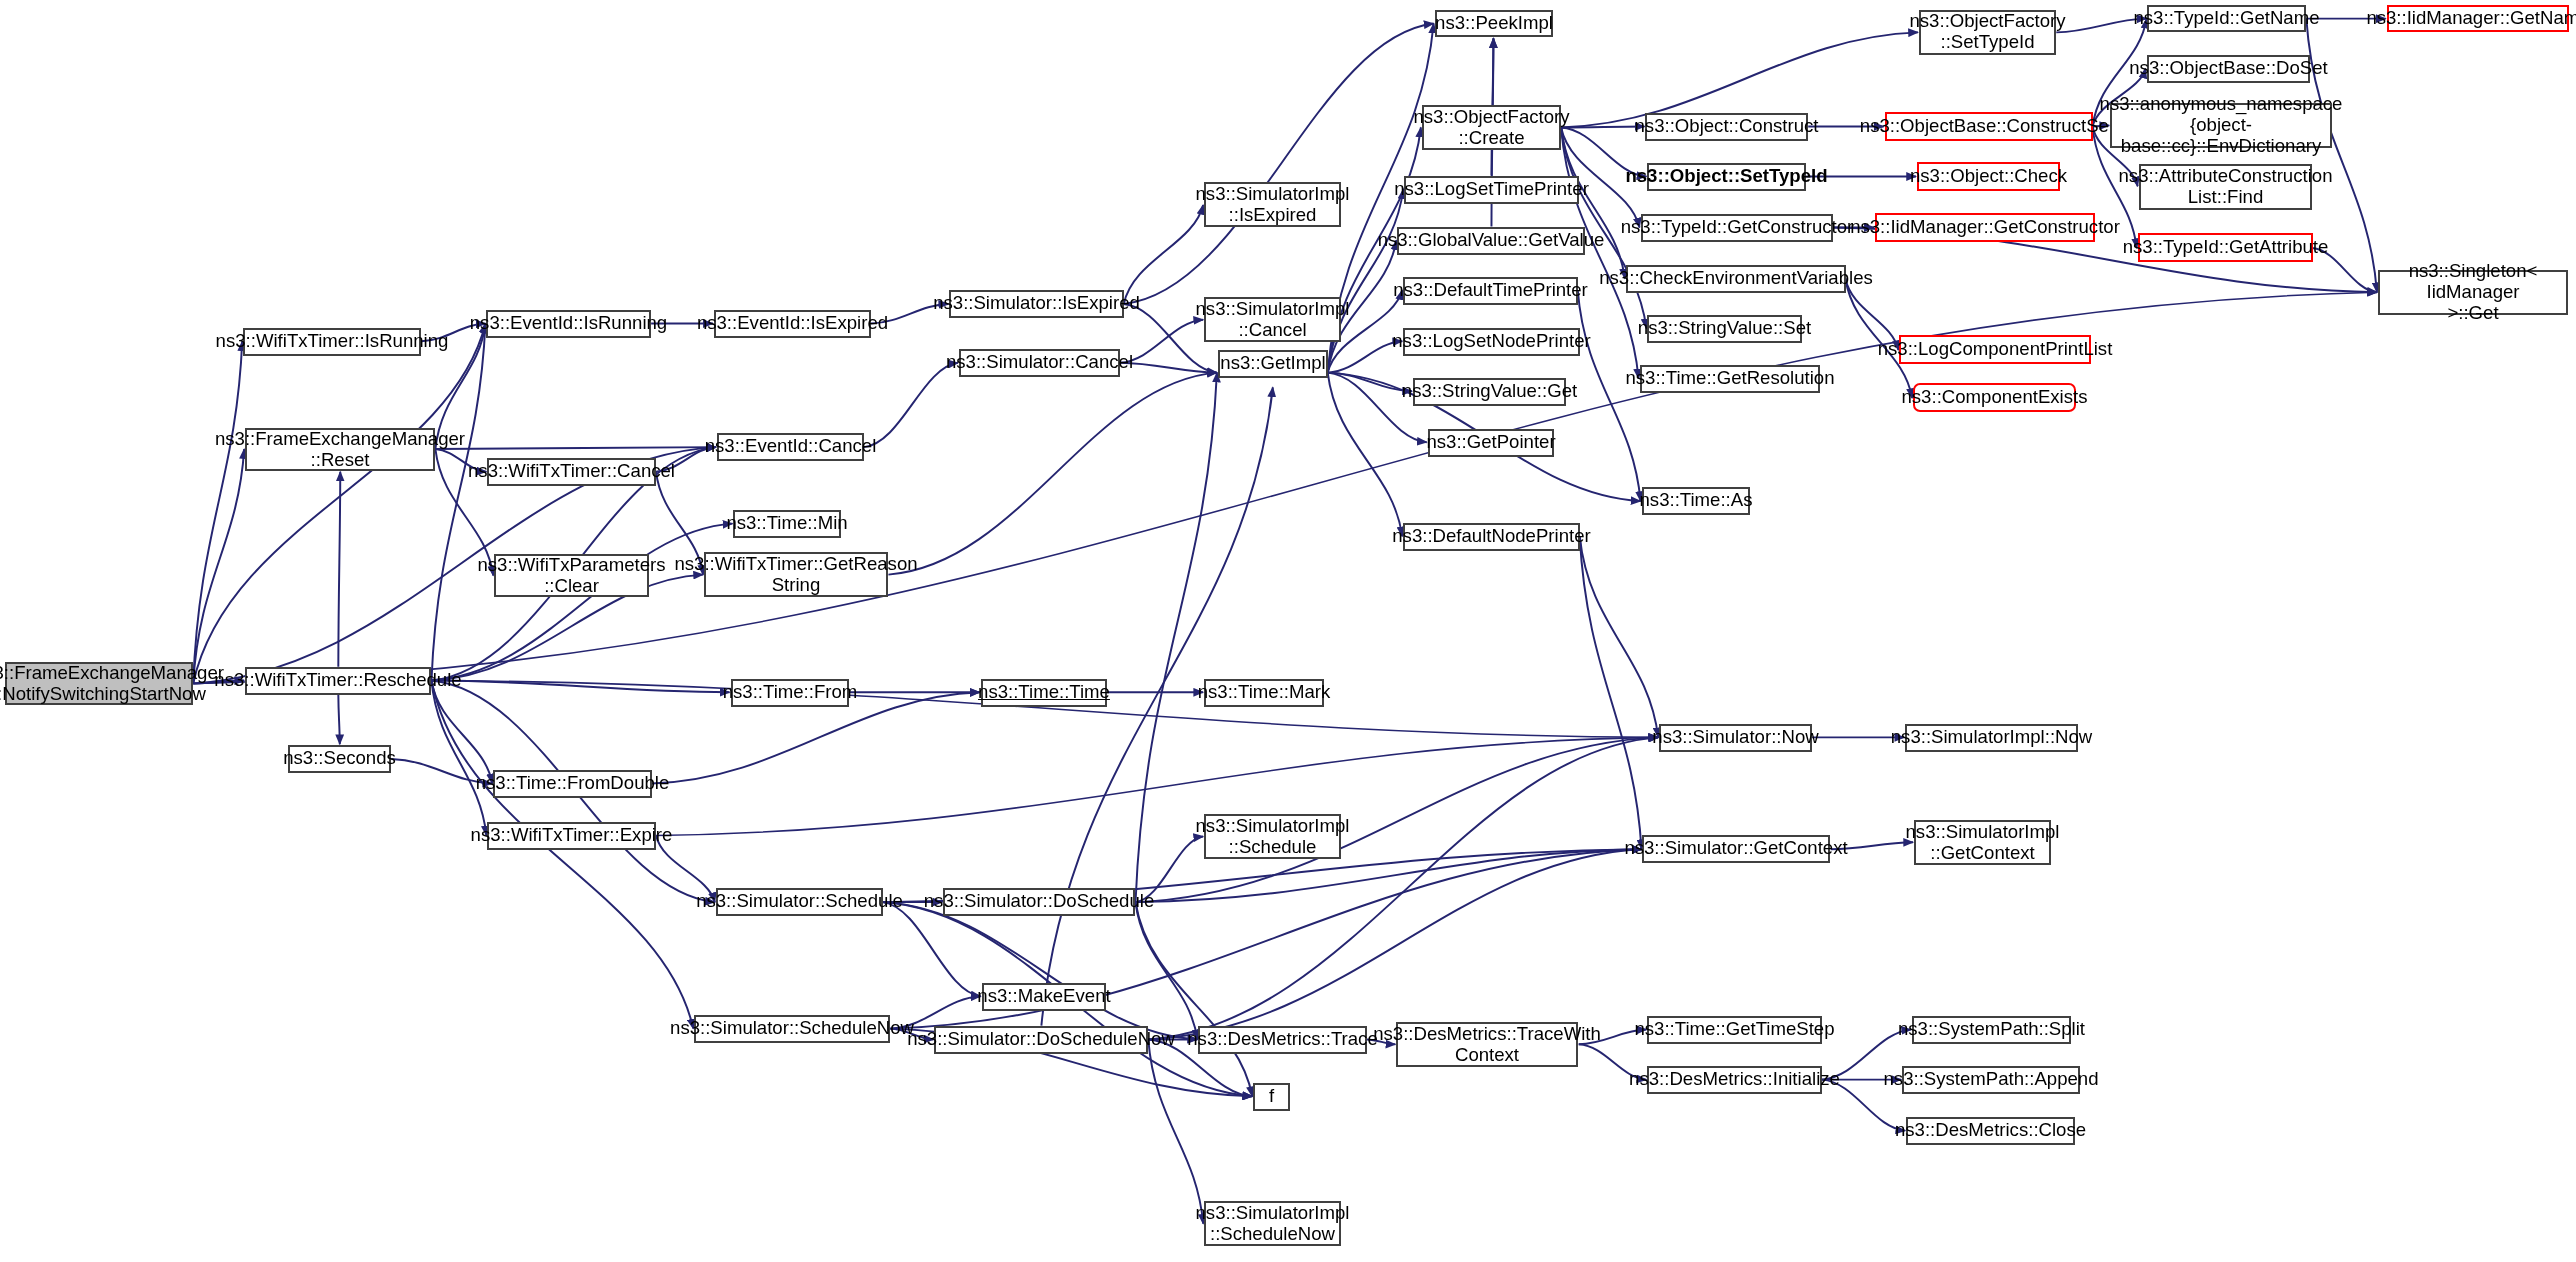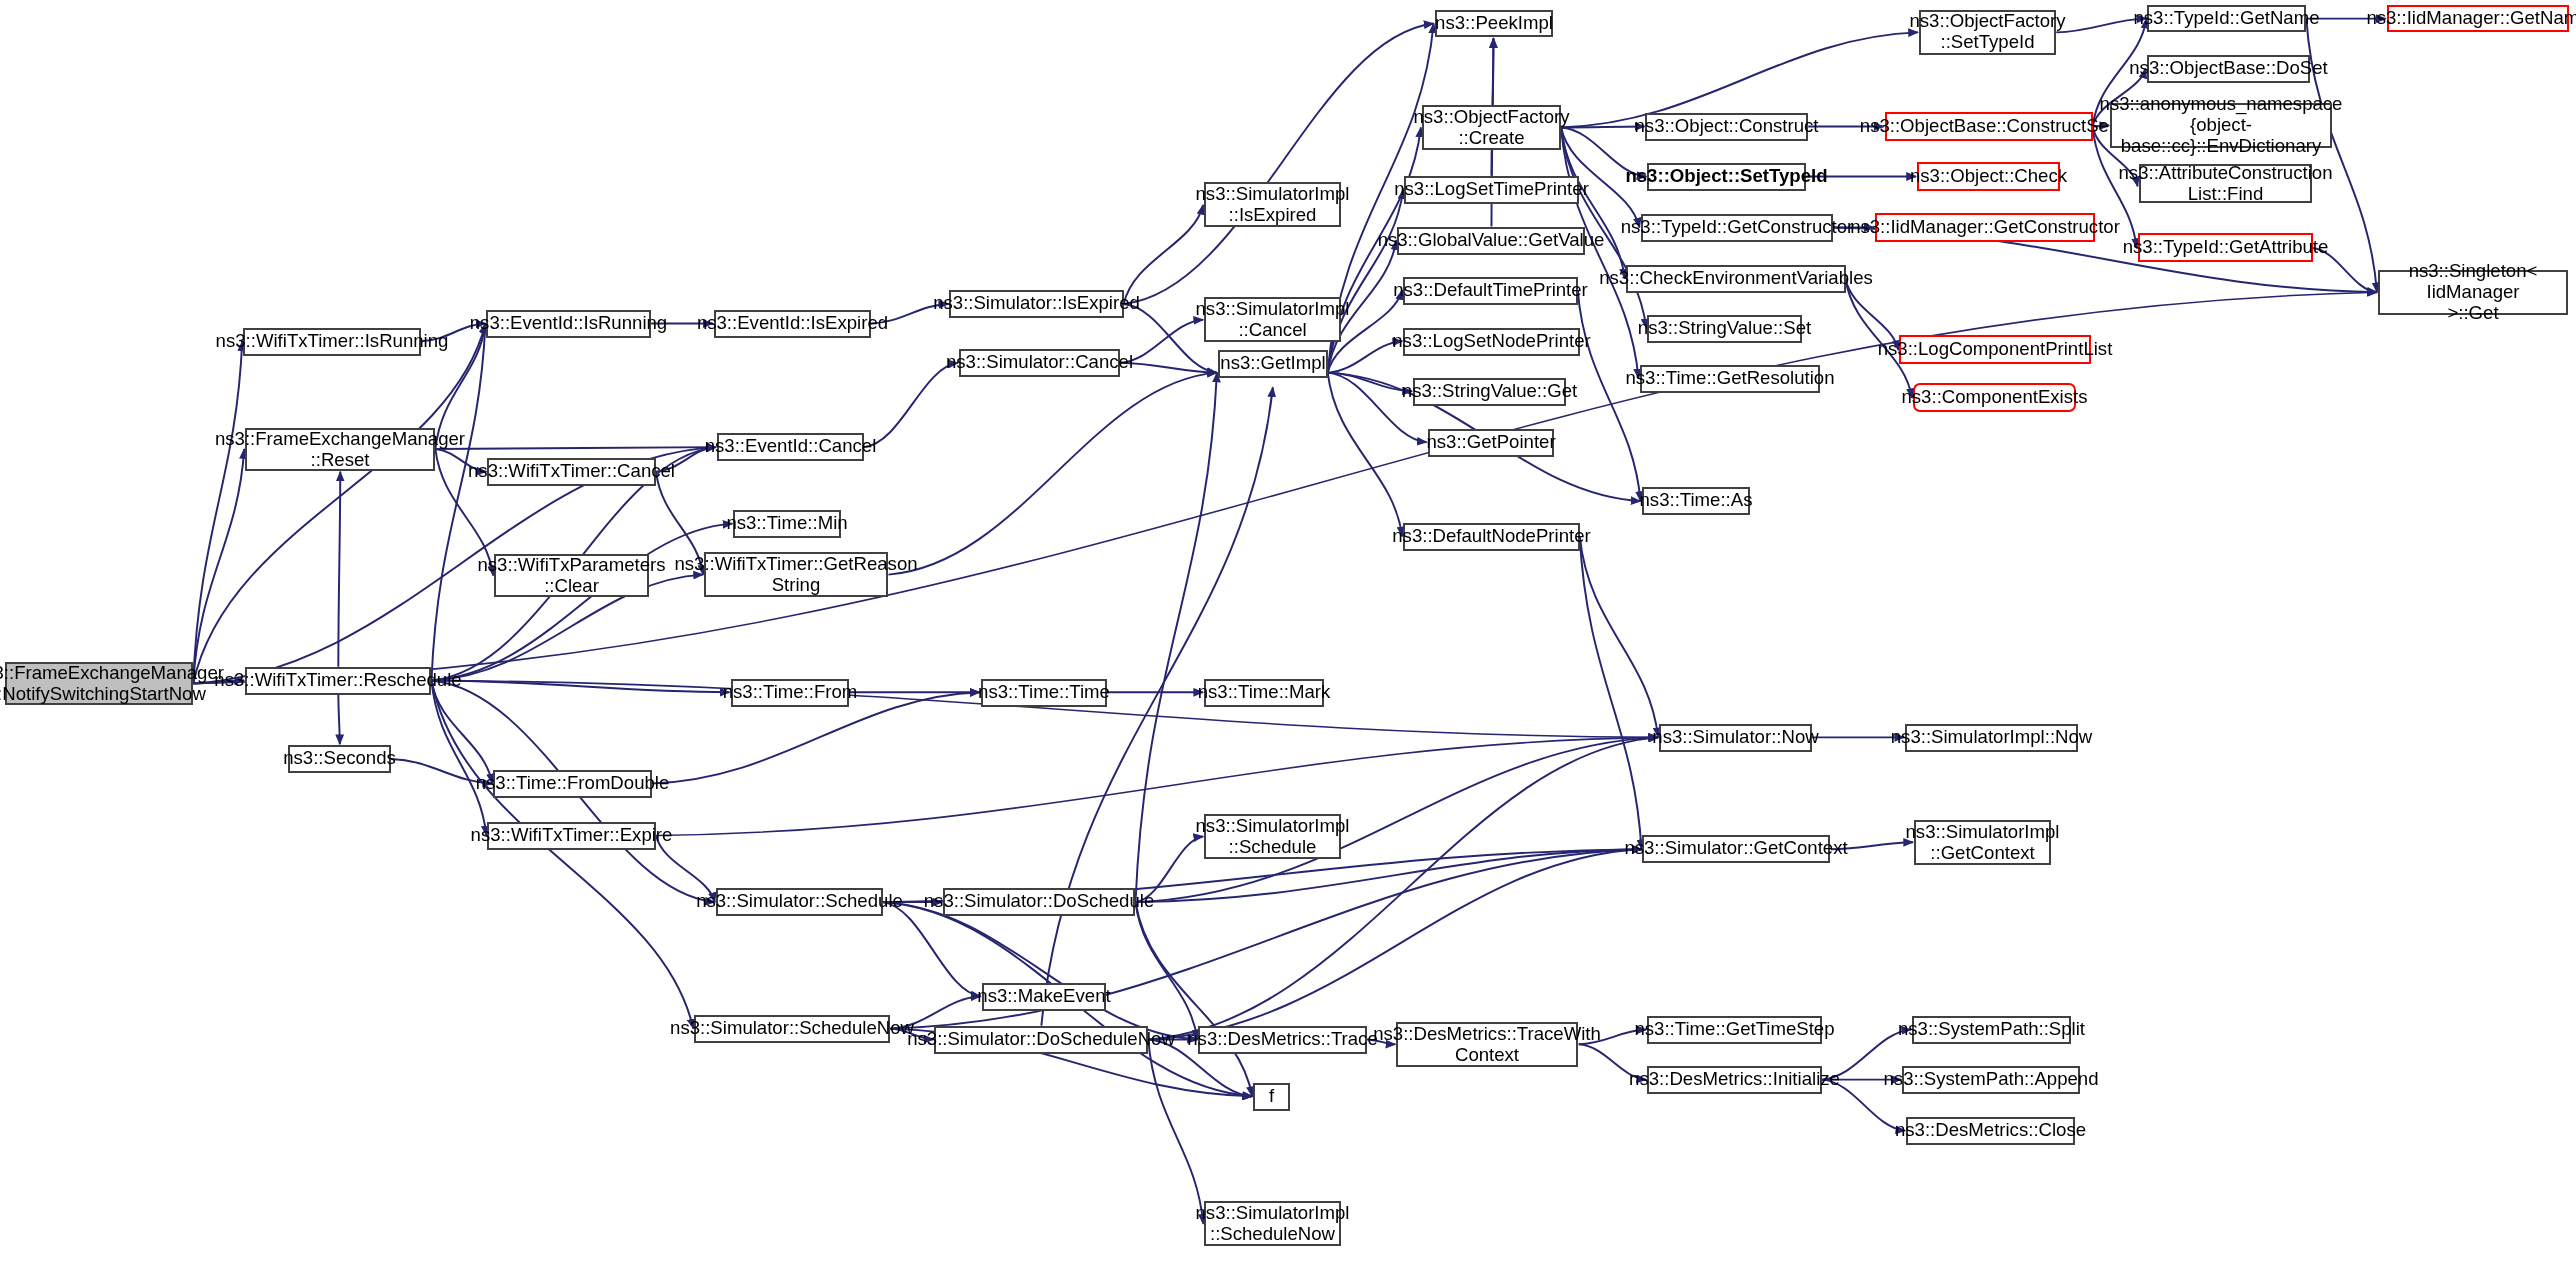--- a/index.html
+++ b/index.html
@@ -173,21 +173,21 @@
       <div class="node" style="left: 731px; top: 679px; width: 118px; height: 27.5px;">ns3::Time::From</div>
       <div class="node" style="left: 716px; top: 888px; width: 167px; height: 27.5px;">ns3::Simulator::Schedule</div>
       <div class="node" style="left: 694px; top: 1015px; width: 196px; height: 27.5px;">ns3::Simulator::ScheduleNow</div>
       <div class="node" style="left: 949px; top: 290px; width: 175px; height: 27.5px;">ns3::Simulator::IsExpired</div>
       <div class="node" style="left: 959px; top: 349px; width: 161px; height: 27.5px;">ns3::Simulator::Cancel</div>
       <div class="node" style="left: 1204px; top: 182px; width: 137px; height: 45px;">ns3::SimulatorImpl
 ::IsExpired</div>
       <div class="node" style="left: 1204px; top: 297px; width: 137px; height: 45px;">ns3::SimulatorImpl
 ::Cancel</div>
       <div class="node" style="left: 1218px; top: 350px; width: 110px; height: 27.5px;">ns3::GetImpl</div>
-      <div class="node" style="left: 981px; top: 679px; width: 126px; height: 27.5px;">ns3::Time::Time</div>
+      <div class="node" style="left: 981px; top: 679px; width: 126px; height: 27.5px; text-decoration: underline;">ns3::Time::Time</div>
       <div class="node" style="left: 1204px; top: 679px; width: 120px; height: 27.5px;">ns3::Time::Mark</div>
       <div class="node" style="left: 943px; top: 888px; width: 192px; height: 27.5px;">ns3::Simulator::DoSchedule</div>
       <div class="node" style="left: 982px; top: 983px; width: 124px; height: 27.5px;">ns3::MakeEvent</div>
       <div class="node" style="left: 934px; top: 1026px; width: 214px; height: 27.5px;">ns3::Simulator::DoScheduleNow</div>
       <div class="node" style="left: 1204px; top: 814px; width: 137px; height: 45px;">ns3::SimulatorImpl
 ::Schedule</div>
       <div class="node" style="left: 1204px; top: 1201px; width: 137px; height: 45px;">ns3::SimulatorImpl
 ::ScheduleNow</div>
       <div class="node" style="left: 1198px; top: 1026px; width: 169px; height: 27.5px;">ns3::DesMetrics::Trace</div>
       <div class="node" style="left: 1253px; top: 1083px; width: 37px; height: 27.5px;">f</div>
@@ -212,21 +212,21 @@
       <div class="node" style="left: 1640px; top: 365px; width: 180px; height: 27.5px;">ns3::Time::GetResolution</div>
       <div class="node red" style="left: 1885px; top: 112px; width: 208px; height: 29px;">ns3::ObjectBase::ConstructSelf</div>
       <div class="node red" style="left: 1917px; top: 162px; width: 143px; height: 29px;">ns3::Object::Check</div>
       <div class="node red" style="left: 1875px; top: 213px; width: 220px; height: 29px;">ns3::IidManager::GetConstructor</div>
       <div class="node red" style="left: 1899px; top: 335px; width: 192px; height: 29px;">ns3::LogComponentPrintList</div>
       <div class="node red" style="left: 1913px; top: 383px; width: 163px; height: 29px; border-radius: 7px;">ns3::ComponentExists</div>
       <div class="node" style="left: 2147px; top: 4.9px; width: 159px; height: 27.5px;">ns3::TypeId::GetName</div>
       <div class="node" style="left: 2147px; top: 55px; width: 163px; height: 27.5px;">ns3::ObjectBase::DoSet</div>
       <div class="node" style="left: 2110px; top: 103px; width: 222px; height: 45px;">ns3::anonymous_namespace
 {object-base::cc}::EnvDictionary</div>
-      <div class="node" style="left: 2139px; top: 164px; width: 173px; height: 39px;">ns3::AttributeConstruction
+      <div class="node" style="left: 2139px; top: 164px; width: 173px; height: 46px;">ns3::AttributeConstruction
 List::Find</div>
       <div class="node red" style="left: 2138px; top: 233px; width: 175px; height: 29px;">ns3::TypeId::GetAttribute</div>
       <div class="node red" style="left: 2387px; top: 4.9px; width: 182px; height: 27.5px;">ns3::IidManager::GetName</div>
       <div class="node" style="left: 2378px; top: 270px; width: 190px; height: 45px;">ns3::Singleton&lt; IidManager
 &gt;::Get</div>
       <div class="node" style="left: 1659px; top: 724px; width: 153px; height: 27.5px;">ns3::Simulator::Now</div>
       <div class="node" style="left: 1905px; top: 724px; width: 173px; height: 27.5px;">ns3::SimulatorImpl::Now</div>
       <div class="node" style="left: 1642px; top: 835px; width: 188px; height: 27.5px;">ns3::Simulator::GetContext</div>
       <div class="node" style="left: 1914px; top: 820px; width: 137px; height: 45px;">ns3::SimulatorImpl
 ::GetContext</div>

